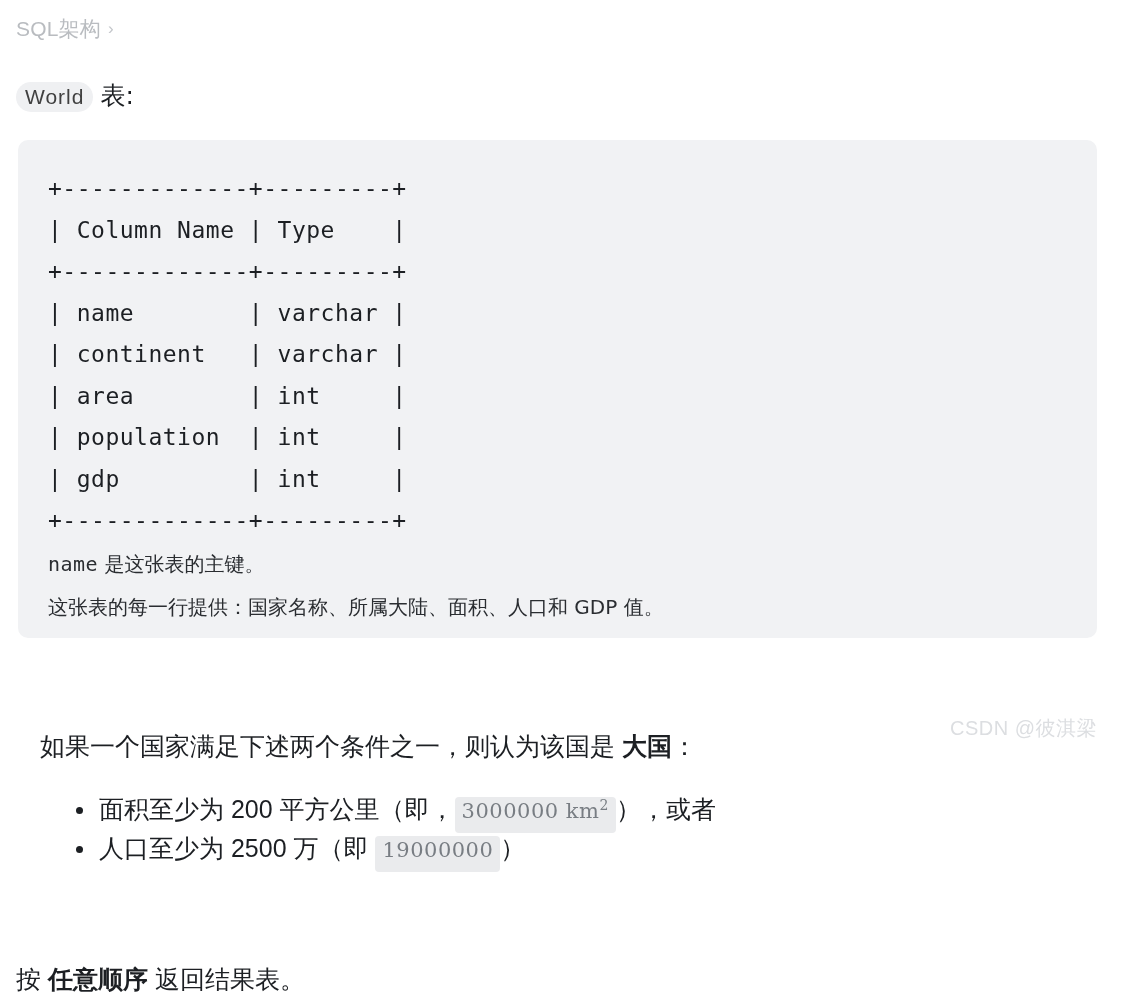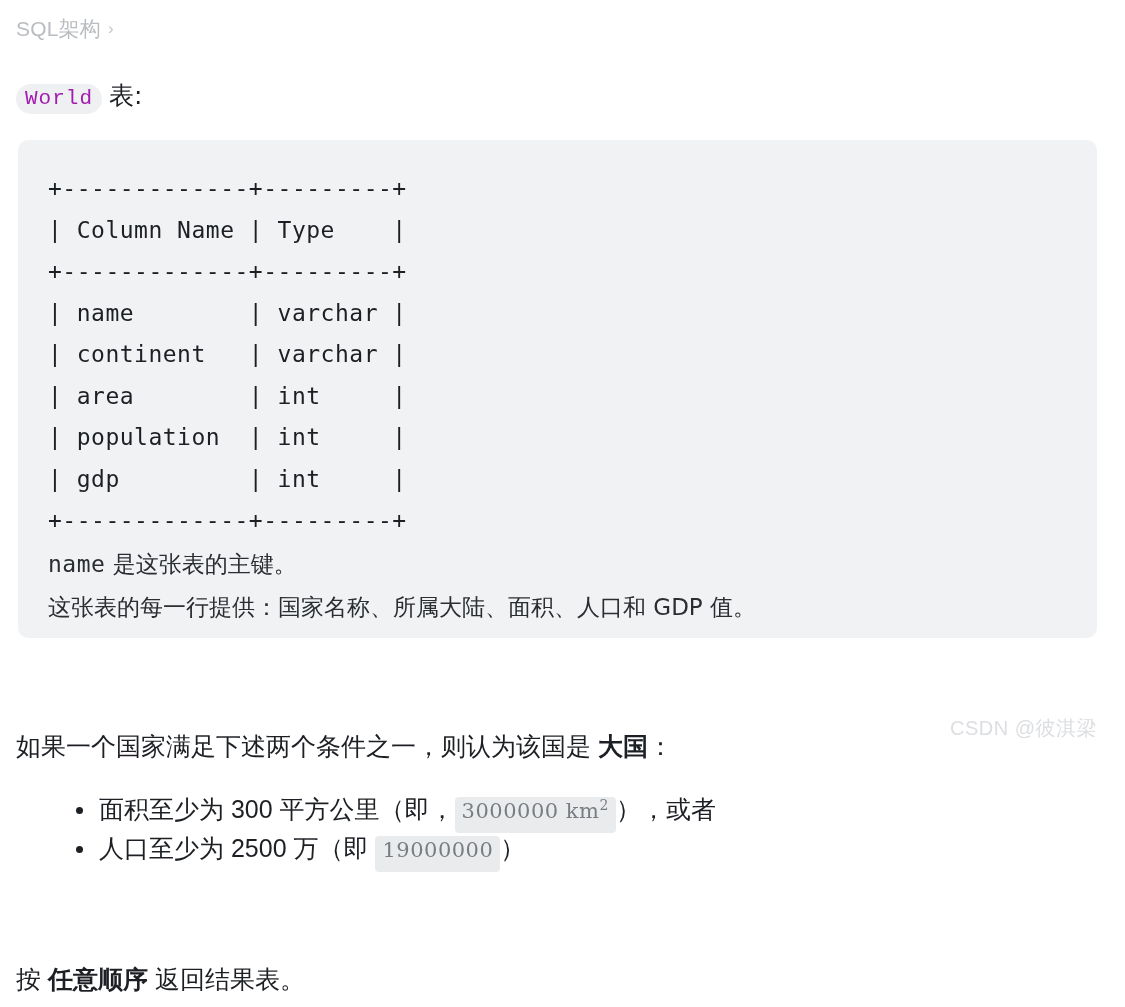--- a/index.html
+++ b/index.html
@@ -50,26 +50,26 @@
   .table-title {
     position: absolute;
     left: 16px;
     top: 78px;
     font-size: 24px;
     line-height: 36px;
     white-space: nowrap;
     color: #1c1f23;
   }
   .inline-code {
-    font-family: Liberation Mono, monospace;
+    font-family: Liberation Sans, sans-serif;
     background: #eff0f2;
     border-radius: 15px;
     padding: 3px 9px 4px 9px;
     font-size: 21px;
-    color: #a21caf;
+    color: #404040;
     letter-spacing: 1px;
   }
   .table-title .cjk {
     font-family: "DejaVu Sans", "Liberation Sans", sans-serif;
     font-size: 25px;
     margin-left: 7px;
   }
 
   
   .code-block {
@@ -88,21 +88,21 @@
     margin: 0;
     font-family: "DejaVu Sans Mono", "Liberation Mono", monospace;
     font-size: 23px;
     line-height: 41.5px;
     color: #1c1f23;
     white-space: pre;
     letter-spacing: 0.5px;
   }
   .code-note {
     margin-top: 2px;
-    font-size: 23px;
+    font-size: 20px;
     line-height: 41.5px;
     color: #2a2d31;
     font-family: "DejaVu Sans", "Liberation Sans", sans-serif;
   }
   .code-note .mono {
     font-family: "DejaVu Sans Mono", "Liberation Mono", monospace;
     letter-spacing: 0.5px;
   }
 
   
@@ -111,21 +111,21 @@
     left: 16px;
     font-size: 25px;
     line-height: 38px;
     color: #1c1f23;
     white-space: nowrap;
   }
   .para b, .strong {
     font-weight: bold;
   }
 
-  #para-condition { top: 727px; }
+  #para-condition { top: 727px; margin-left: 24px; }
   #para-write     { top: 895px; }
   #para-order     { top: 960px; }
 
   
   .bullets {
     position: absolute;
     left: 0;
     top: 790px;
     margin: 0;
     padding: 0;
@@ -206,21 +206,21 @@
     </div>
     <div class="code-note">这张表的每一行提供：国家名称、所属大陆、面积、人口和 GDP 值。</div>
   </div>
 
   <div class="para" id="para-condition">
     <span>如果一个国家满足下述两个条件之一，则认为该国是 </span><b>大国</b><span>：</span>
   </div>
 
   <ul class="bullets">
     <li>
-      <span>面积至少为 300 平方公里（即，</span><span class="code-chip"><span>3000000 km</span><sup>2</sup></span><span>），或者</span>
+      <span>面积至少为 200 平方公里（即，</span><span class="code-chip"><span>3000000 km</span><sup>2</sup></span><span>），或者</span>
     </li>
     <li>
       <span>人口至少为 2500 万（即 </span><span class="code-chip"><span>19000000</span></span><span>）</span>
     </li>
   </ul>
 
 
   <div class="para" id="para-order">
     <span>按 </span><b>任意顺序</b><span> 返回结果表。</span>
   </div>

